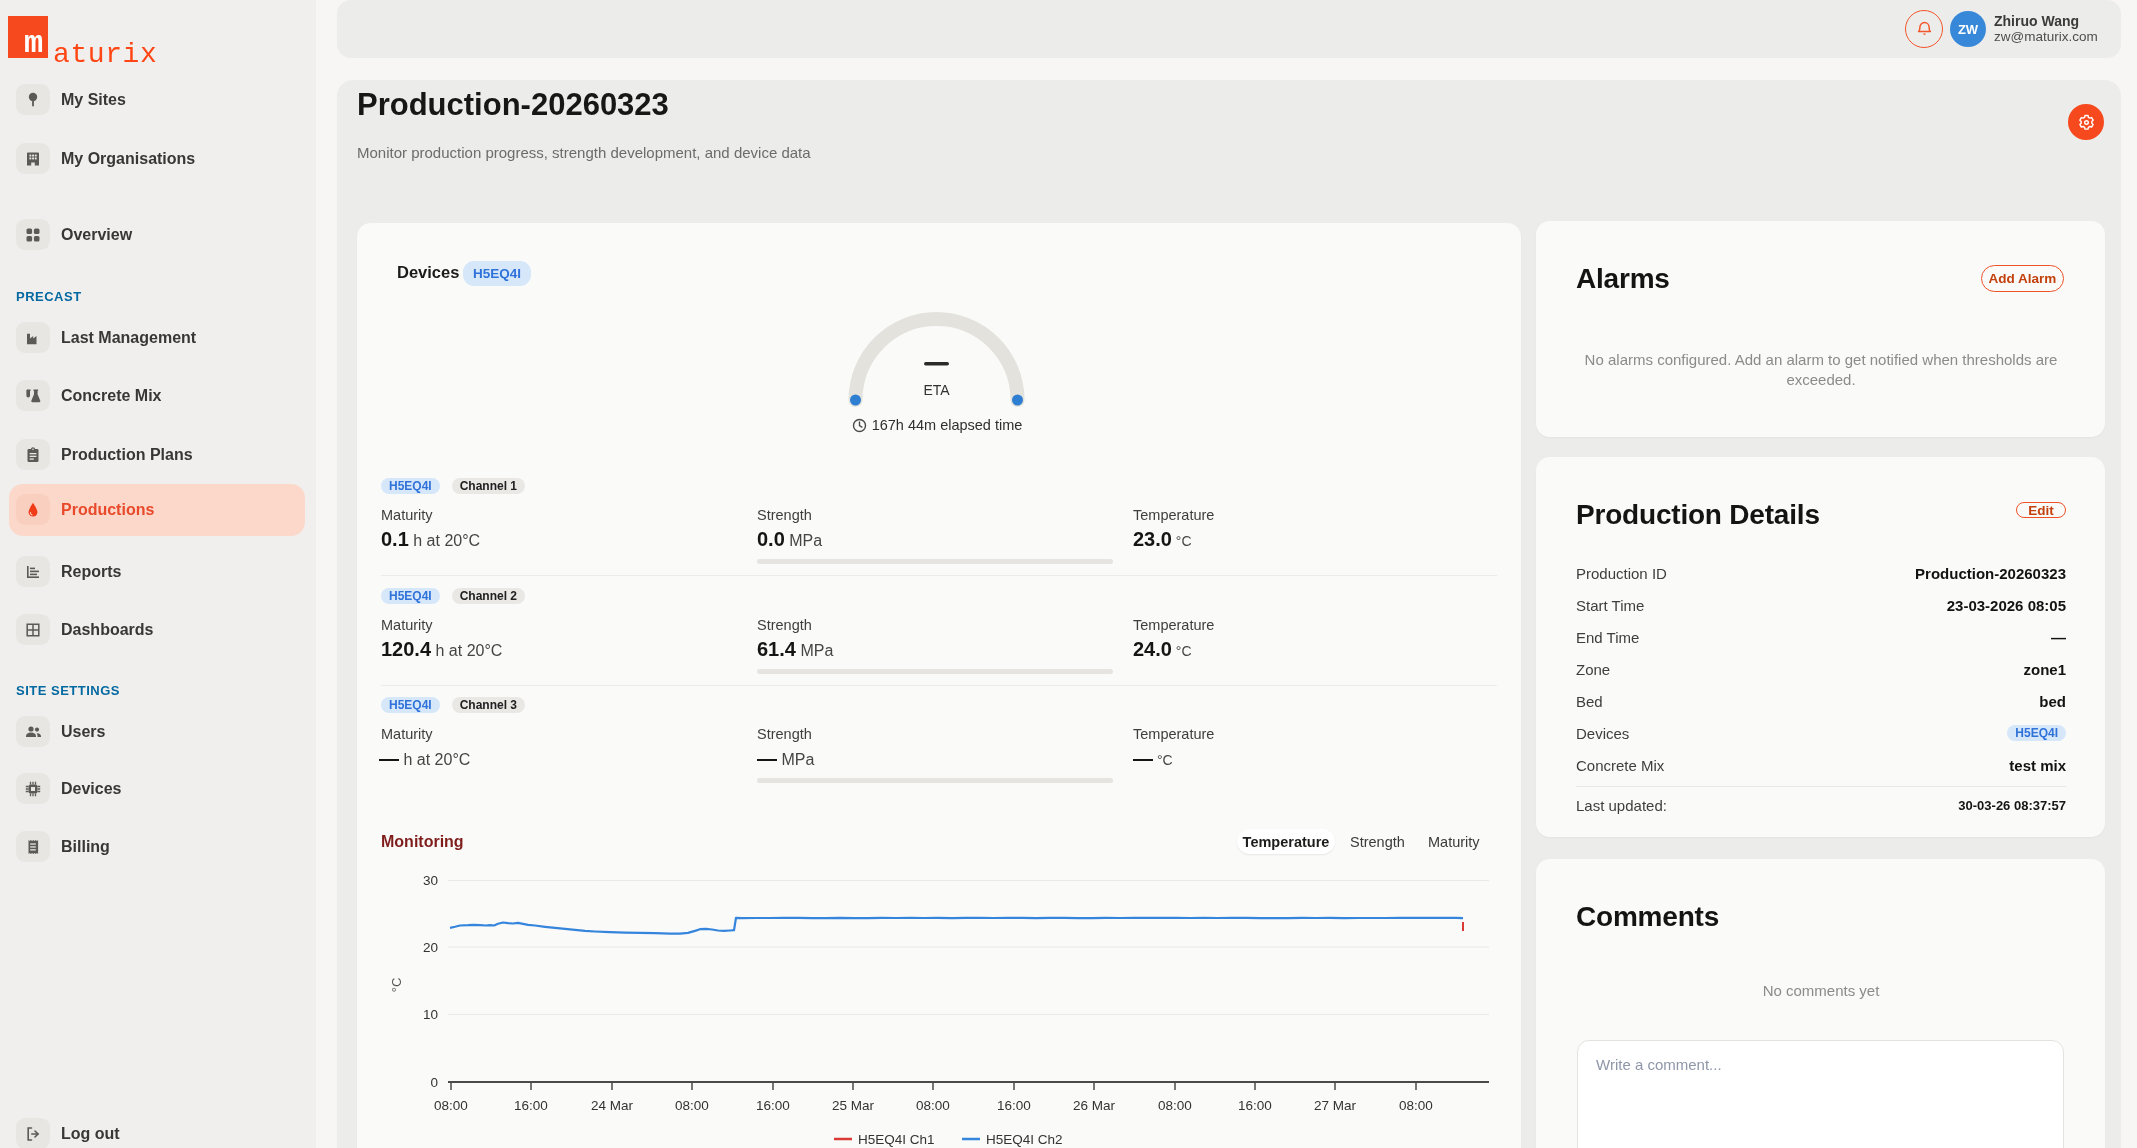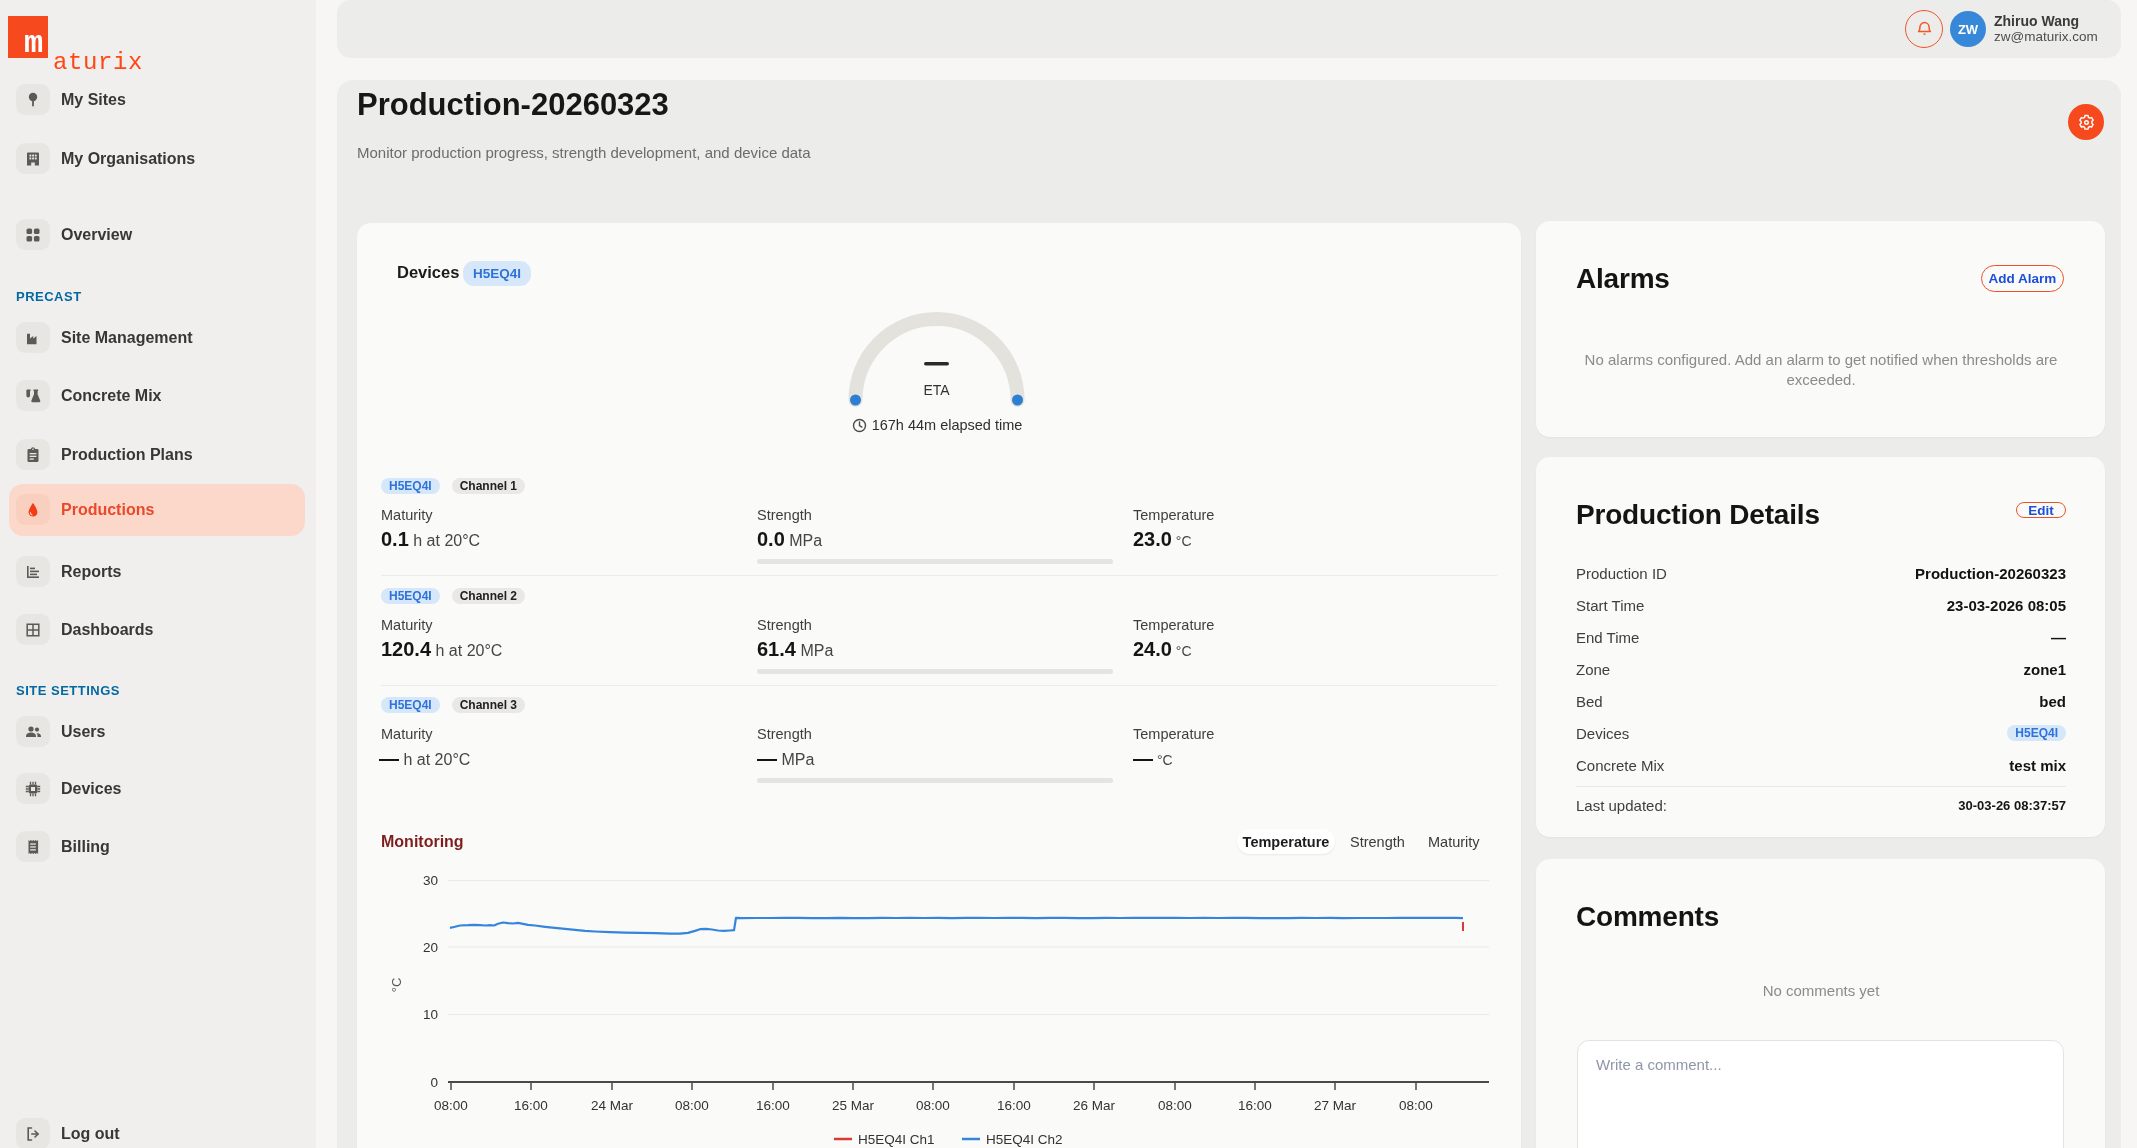--- a/index.html
+++ b/index.html
@@ -3,21 +3,21 @@
 <meta charset="utf-8">
 <style>
 * { margin:0; padding:0; box-sizing:border-box; }
 html,body { width:2137px; height:1148px; overflow:hidden; background:#f7f6f4;
   font-family:"Liberation Sans", sans-serif; position:relative; }
 .abs { position:absolute; }
 
 #sidebar { position:absolute; left:0; top:0; width:316px; height:1148px; background:#f0efed; }
 .logo-sq { position:absolute; left:8px; top:16px; width:40px; height:42px; background:#f64a1e; }
 .logo-m { position:absolute; left:24px; top:25px; font-family:"Liberation Mono",monospace; font-size:32px; font-weight:700; color:#fff; }
-.logo-rest { position:absolute; left:53px; top:49px; font-family:"Liberation Mono",monospace; font-size:24px; font-weight:400; color:#ff4716; letter-spacing:0.6px; }
+.logo-rest { position:absolute; left:53px; top:39px; font-family:"Liberation Mono",monospace; font-size:28px; font-weight:400; color:#ff4716; letter-spacing:0.6px; }
 .nav { position:absolute; left:16px; height:31px; }
 .nav .ic { position:absolute; left:0; top:0; width:34px; height:31px; background:#e7e6e3; border-radius:9px; display:flex; align-items:center; justify-content:center; }
 .nav .tx { position:absolute; left:45px; top:50%; transform:translateY(-50%); font-size:16px; font-weight:700; color:#373735; white-space:nowrap; }
 .seclab { position:absolute; left:16px; font-size:13px; font-weight:700; color:#0369a1; letter-spacing:0.5px; }
 .activepill { position:absolute; left:9px; top:484px; width:296px; height:52px; background:#fcd8cb; border-radius:14px; }
 
 #topbar { position:absolute; left:337px; top:0; width:1784px; height:58px; background:#ececea; border-radius:14px; }
 .bellc { position:absolute; left:1905px; top:10px; width:38px; height:38px; border:1.5px solid #f4552a; border-radius:50%; display:flex;align-items:center;justify-content:center; }
 .avatar { position:absolute; left:1950px; top:11px; width:36px; height:36px; background:#3788d8; border-radius:50%; color:#fff; font-size:13px; font-weight:700; display:flex; align-items:center; justify-content:center; }
 .uname { position:absolute; left:1994px; top:13px; font-size:14px; font-weight:700; color:#3a3a38; }
@@ -27,21 +27,21 @@
 .h1 { position:absolute; left:357px; top:87px; font-size:31px; font-weight:700; color:#171716; letter-spacing:0px; }
 .sub { position:absolute; left:357px; top:144px; font-size:15px; color:#6c6c69; }
 .gear { position:absolute; left:2068px; top:104px; width:36px; height:36px; border-radius:50%; background:#f6491d; display:flex; align-items:center; justify-content:center; }
 
 .card { position:absolute; background:#fafaf9; border-radius:14px; box-shadow:0 1px 2px rgba(0,0,0,0.04); }
 #devcard { left:357px; top:223px; width:1164px; height:1000px; }
 #alarms { left:1536px; top:221px; width:569px; height:216px; }
 #pdetails { left:1536px; top:457px; width:569px; height:380px; }
 #comments { left:1536px; top:859px; width:569px; height:460px; }
 .ctitle { font-size:28px; font-weight:700; color:#141413; letter-spacing:-0.2px; }
-.obtn { position:absolute; border:1.5px solid #ef5126; border-radius:14px; color:#1d4ed8; font-size:13.5px; font-weight:700; display:flex; align-items:center; justify-content:center; background:transparent; }
+.obtn { position:absolute; border:1.5px solid #ef5126; border-radius:14px; color:#c2410c; font-size:13.5px; font-weight:700; display:flex; align-items:center; justify-content:center; background:transparent; }
 .badge-b { display:inline-block; background:#d6e7fa; color:#2f72d9; font-size:12px; font-weight:700; border-radius:8px; padding:1px 8px; line-height:14px; }
 .badge-bL { display:inline-block; background:#d6e7fa; color:#2f72d9; font-size:13.5px; font-weight:700; border-radius:11px; padding:4px 10px; line-height:17px; }
 .badge-g { display:inline-block; background:#e9e8e5; color:#202020; font-size:12px; font-weight:700; border-radius:8px; padding:1px 8px; line-height:14px; }
 .ltxt { font-size:14.5px; color:#3e3e3c; }
 .gmsg { font-size:15px; color:#8b8b88; text-align:center; line-height:20px; }
 </style>
 </head>
 <body>
 <div id="sidebar"></div>
 <div id="topbar"></div>
@@ -90,21 +90,21 @@
       </span>
       <span class="tx">Overview</span>
     </div>
 <div class="seclab" style="top:289px">PRECAST</div>
 <div class="nav" style="top:322px">
       <span class="ic">
         <svg width="18" height="18" viewBox="0 0 18 18">
           <path fill="#5b5a57" d="M3 15.2 V4.8 h3 v4.6 l3.2-2.5 v2.5 l3.3-2.5 V15.2 Z"></path>
         </svg>
       </span>
-      <span class="tx">Site Management</span>
+      <span class="tx">Last Management</span>
     </div>
 <div class="nav" style="top:380px">
       <span class="ic">
         <svg width="18" height="18" viewBox="0 0 18 18">
           <g fill="#5b5a57">
             <path d="M3 2.5h3.6v1.4H6v4.8a1.8 1.8 0 0 1-3.6 0V3.9H2z"></path>
             <path d="M9.5 2.5h4.6v1.4h-.5v3.4l2.6 6.2a1.2 1.2 0 0 1-1.1 1.7H8.5a1.2 1.2 0 0 1-1.1-1.7L10 7.3V3.9h-.5z"></path>
           </g>
         </svg>
       </span>

